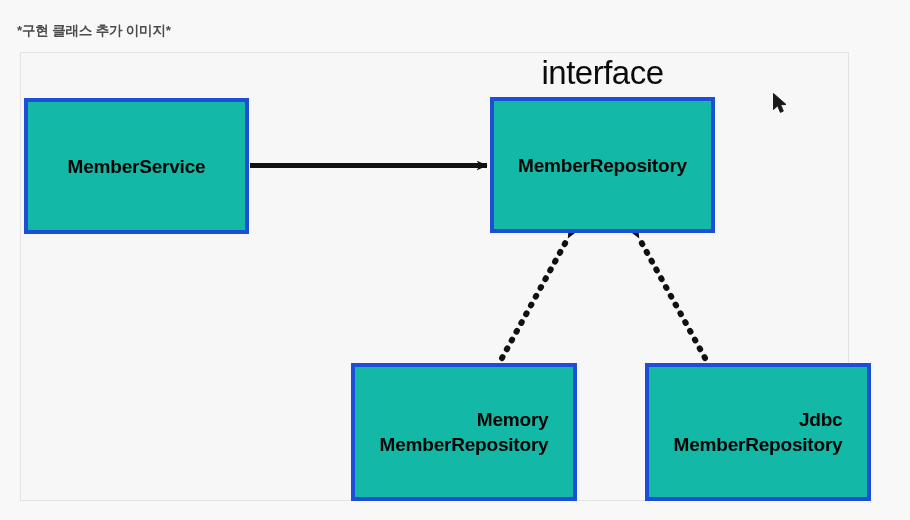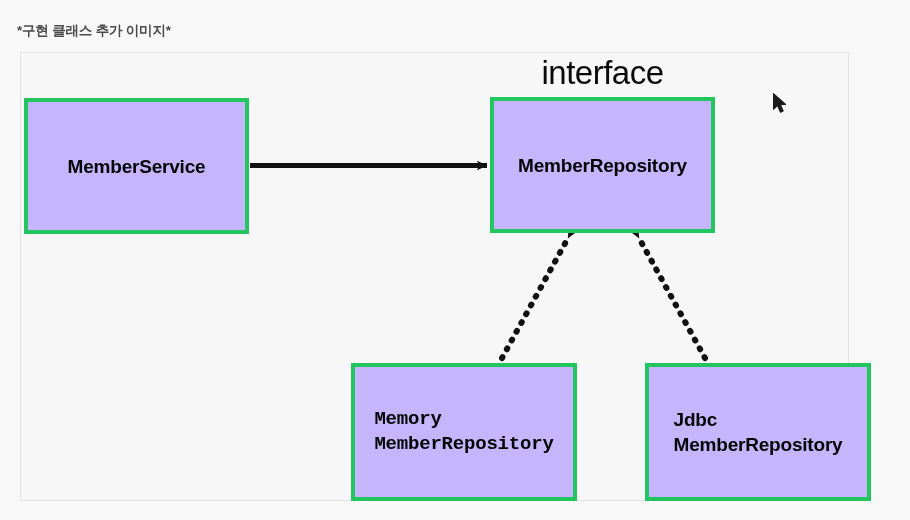--- a/index.html
+++ b/index.html
@@ -53,40 +53,40 @@
     position: absolute;
     left: 0;
     top: 0;
     width: 910px;
     height: 394px;
   }
 
   
   .uml-box {
     position: absolute;
-    background: #c4b5fd;
-    border: 4px solid #22c55e;
+    background: #14b8a6;
+    border: 4px solid #1d4ed8;
     box-sizing: border-box;
     display: flex;
     align-items: center;
     justify-content: center;
-    text-align: left;
+    text-align: right;
   }
   .uml-box .box-label {
     font-size: 19px;
     font-weight: bold;
     color: #050505;
     line-height: 25px;
     letter-spacing: -0.2px;
     white-space: pre-line;
   }
 
   #box-member-service   { left: 24px;  top: 98px;  width: 225px; height: 136px; }
   #box-member-repo      { left: 490px; top: 97px;  width: 225px; height: 136px; }
-  #box-memory-repo      { left: 351px; top: 363px; width: 226px; height: 138px; font-family: Liberation Mono, monospace; }
+  #box-memory-repo      { left: 351px; top: 363px; width: 226px; height: 138px; }
   #box-jdbc-repo        { left: 624px; top: 363px; width: 226px; height: 138px; margin-left: 21px; }
 
   
   .interface-label {
     position: absolute;
     left: 490px;
     top: 54px;
     width: 225px;
     text-align: center;
     font-size: 33px;

